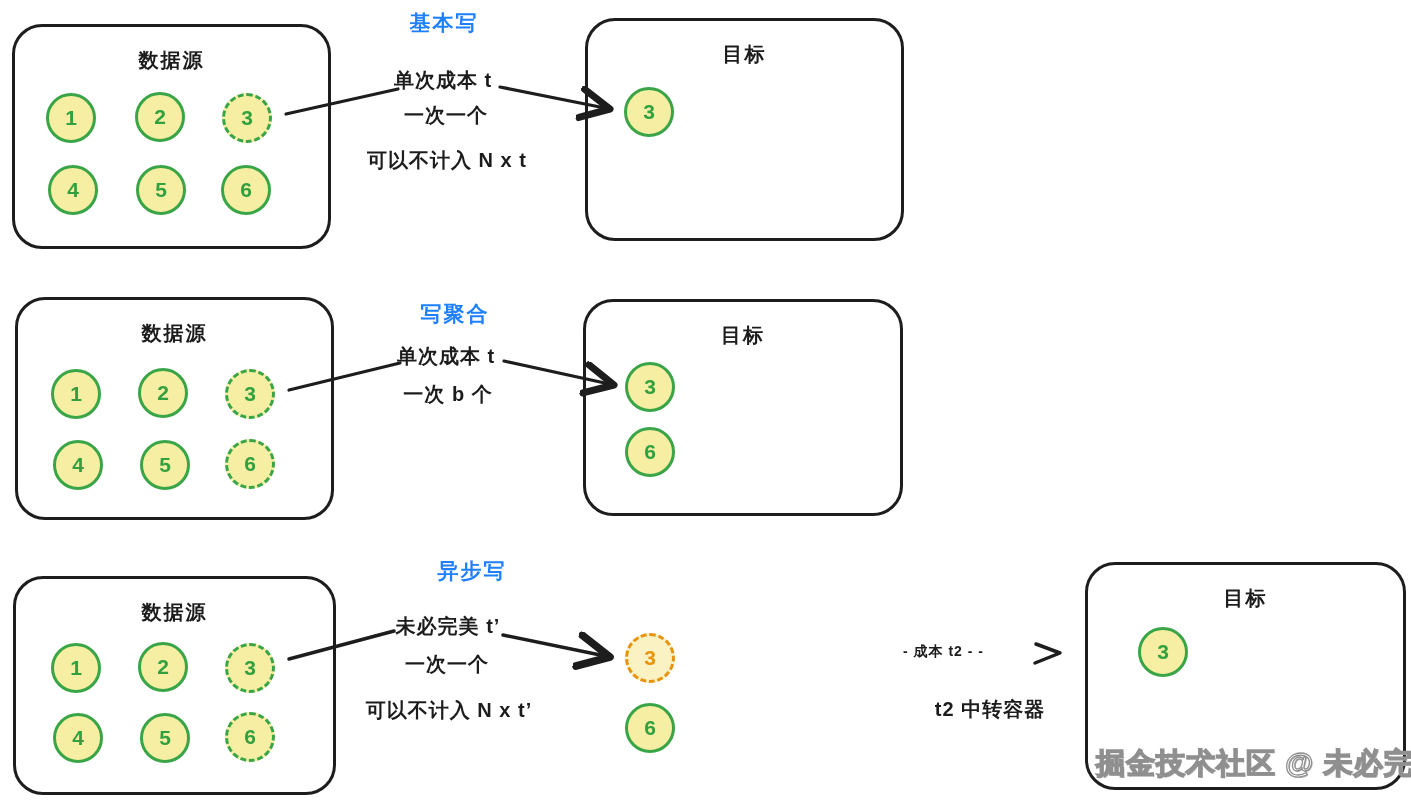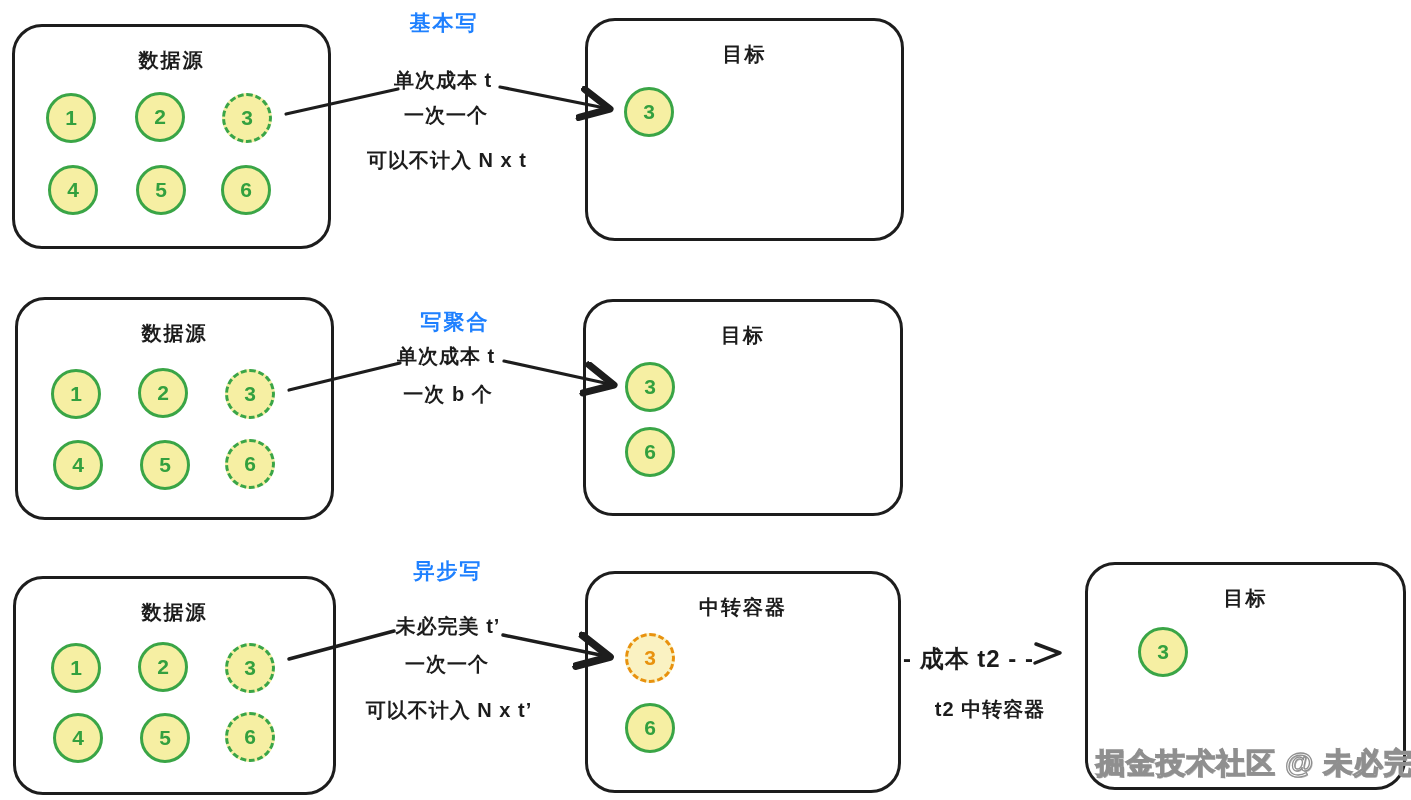--- a/index.html
+++ b/index.html
@@ -14,21 +14,21 @@
           display:flex;align-items:center;justify-content:center;
           font-size:21px;font-weight:bold;z-index:3;box-sizing:border-box;}
   .c-solid{border:3px solid #3aa546;background:#f6efa3;color:#33a03f;}
   .c-dash{border:3px dashed #3aa546;background:#f6efa3;color:#33a03f;}
   .c-dash-orange{border:3px dashed #e8920e;background:#faf2c2;color:#e8920e;}
 
   .sec-title{position:absolute;transform:translateX(-50%);color:#1e80ff;
              font-size:21px;font-weight:bold;letter-spacing:2px;white-space:nowrap;z-index:4;}
   .note{position:absolute;transform:translateX(-50%);font-size:20px;font-weight:bold;
         letter-spacing:1px;white-space:nowrap;z-index:4;}
-  .plain-label{position:absolute;font-size:24px;font-weight:bold;letter-spacing:1px;
+  .plain-label{position:absolute;font-size:14px;font-weight:bold;letter-spacing:1px;
         white-space:nowrap;z-index:4;}
 
   #arrow-layer{position:absolute;left:0;top:0;z-index:2;pointer-events:none;}
 
   .watermark{position:absolute;left:1096px;top:744px;z-index:9;
              font-size:29px;font-weight:bold;letter-spacing:1px;white-space:nowrap;
              color:#ffffff;-webkit-text-stroke:1.3px #8f8f8f;
              text-shadow:1px 1px 0 #b5b5b5;}
 </style>
 </head>
@@ -50,60 +50,57 @@
 
   <div class="note" style="left:443px;top:67px">单次成本 t</div>
   <div class="note" style="left:446px;top:102px">一次一个</div>
   <div class="note" style="left:447px;top:147px">可以不计入 N x t</div>
 
   <div class="box" style="left:585px;top:18px;width:313px;height:217px">
     <div class="box-title">目标</div>
   </div>
   <div class="circle c-solid" style="left:624px;top:87px">3</div>
 
-  <div class="sec-title" style="left:455px;top:308px">写聚合</div>
+  <div class="sec-title" style="left:455px;top:300px">写聚合</div>
 
   <div class="box" style="left:15px;top:297px;width:313px;height:217px">
     <div class="box-title">数据源</div>
   </div>
   <div class="circle c-solid" style="left:51px;top:369px">1</div>
   <div class="circle c-solid" style="left:138px;top:368px">2</div>
   <div class="circle c-dash" style="left:225px;top:369px">3</div>
   <div class="circle c-solid" style="left:53px;top:440px">4</div>
   <div class="circle c-solid" style="left:140px;top:440px">5</div>
   <div class="circle c-dash" style="left:225px;top:439px">6</div>
 
   <div class="note" style="left:446px;top:343px">单次成本 t</div>
   <div class="note" style="left:448px;top:381px">一次 b 个</div>
 
   <div class="box" style="left:583px;top:299px;width:314px;height:211px">
     <div class="box-title">目标</div>
   </div>
   <div class="circle c-solid" style="left:625px;top:362px">3</div>
   <div class="circle c-solid" style="left:625px;top:427px">6</div>
 
-  <div class="sec-title" style="left:448px;top:557px">异步写</div>
+  <div class="sec-title" style="left:472px;top:557px">异步写</div>
 
   <div class="box" style="left:13px;top:576px;width:317px;height:213px">
     <div class="box-title">数据源</div>
   </div>
   <div class="circle c-solid" style="left:51px;top:643px">1</div>
   <div class="circle c-solid" style="left:138px;top:642px">2</div>
   <div class="circle c-dash" style="left:225px;top:643px">3</div>
   <div class="circle c-solid" style="left:53px;top:713px">4</div>
   <div class="circle c-solid" style="left:140px;top:713px">5</div>
   <div class="circle c-dash" style="left:225px;top:712px">6</div>
 
   <div class="note" style="left:448px;top:613px">未必完美 t’</div>
   <div class="note" style="left:447px;top:651px">一次一个</div>
   <div class="note" style="left:449px;top:697px">可以不计入 N x t’</div>
 
-  <div class="box" style="left:585px;top:571px;width:310px;height:216px">
-    <div class="box-title">中转容器</div>
-  </div>
   <div class="circle c-dash-orange" style="left:625px;top:633px">3</div>
   <div class="circle c-solid" style="left:625px;top:703px">6</div>
 
   <div class="plain-label" style="left:903px;top:643px">- 成本 t2 - -</div>
   <div class="note" style="left:990px;top:696px">t2 中转容器</div>
 
   <div class="box" style="left:1085px;top:562px;width:315px;height:222px">
     <div class="box-title">目标</div>
   </div>
   <div class="circle c-solid" style="left:1138px;top:627px">3</div>

